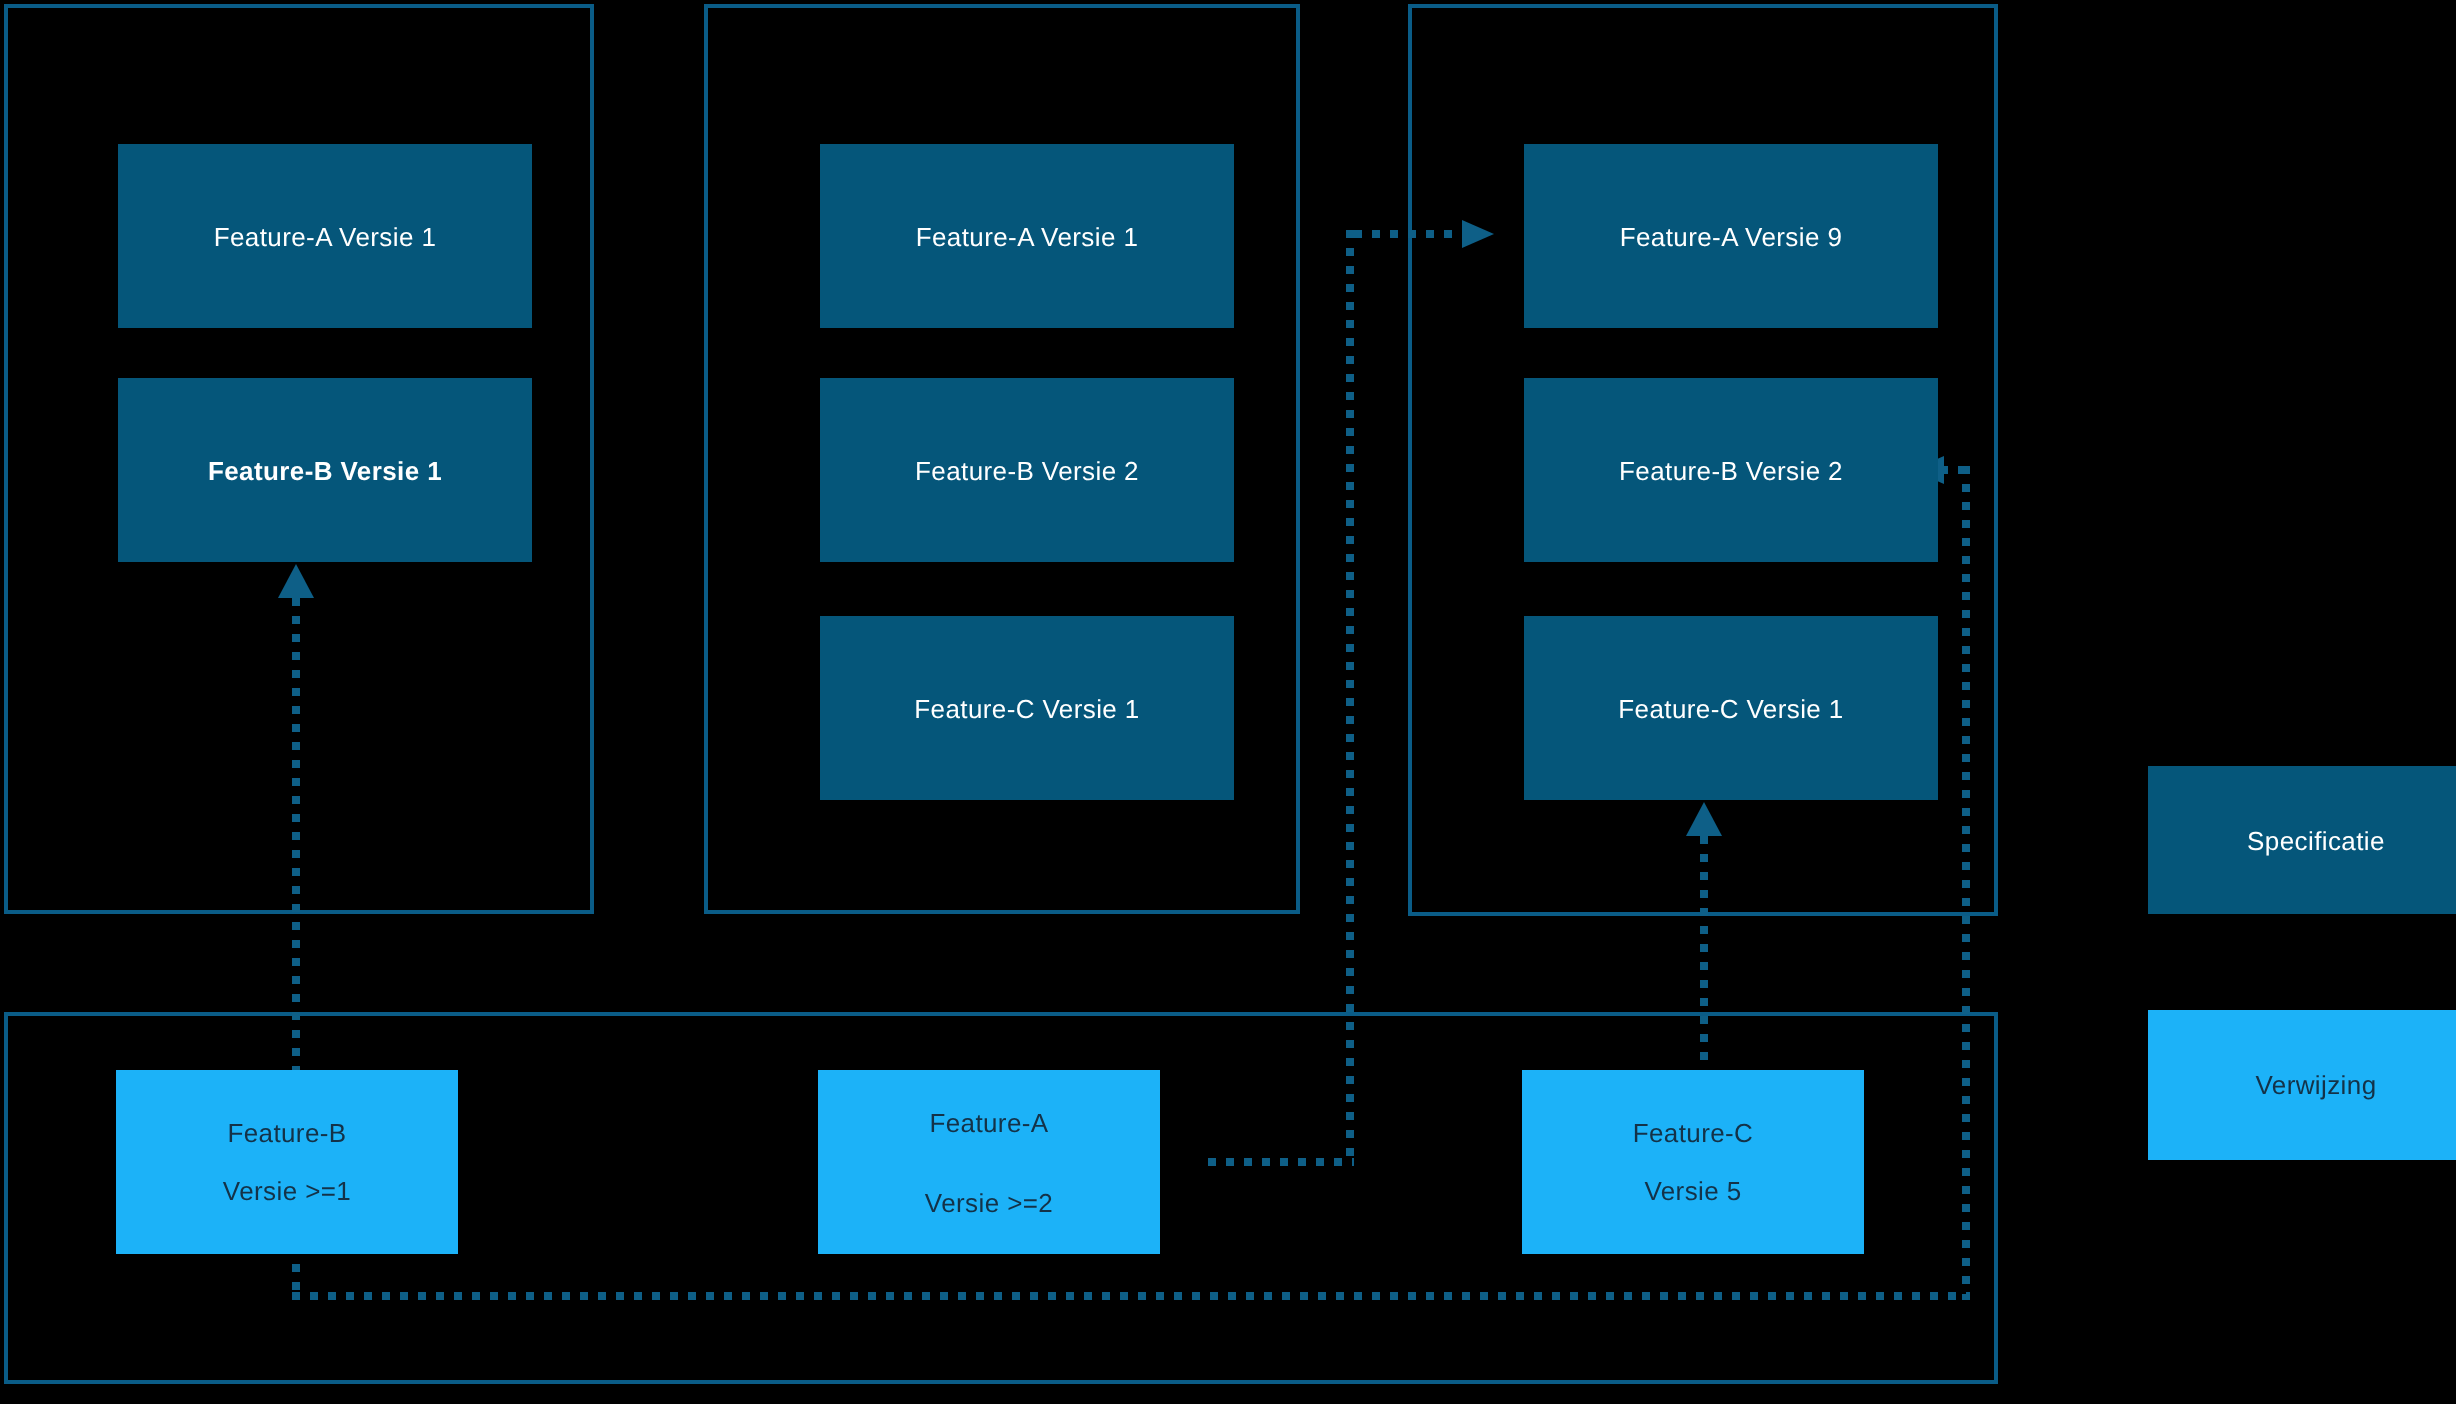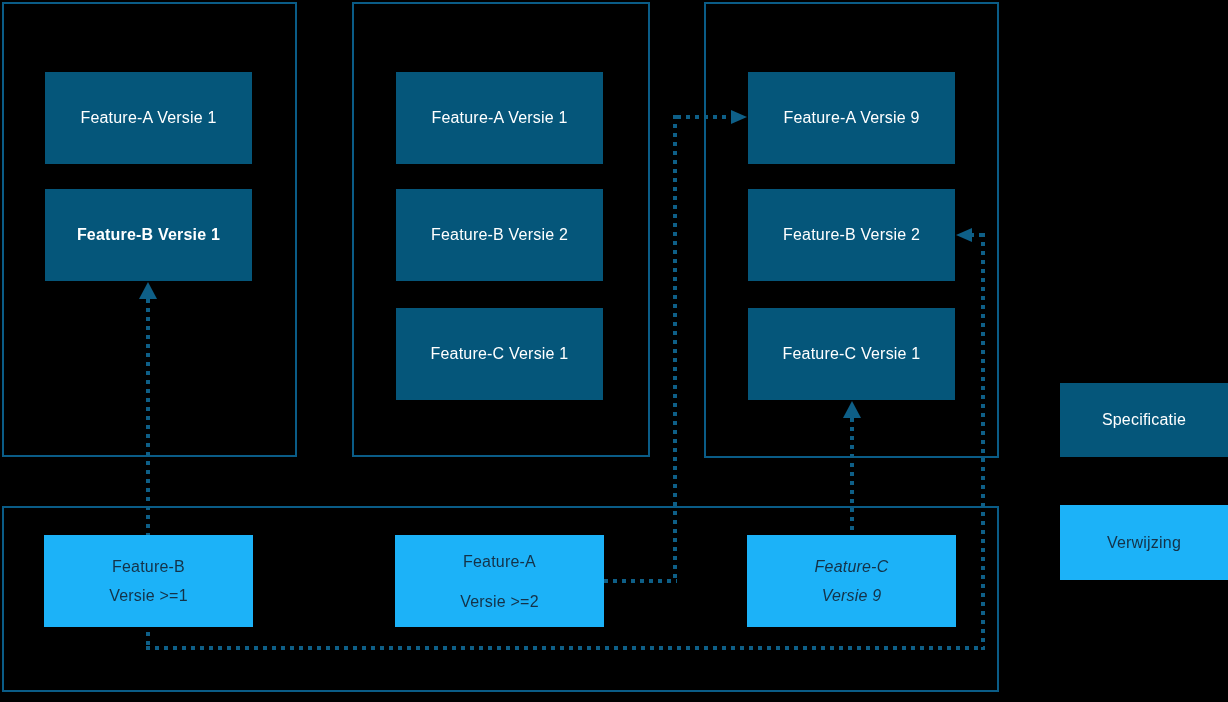--- a/index.html
+++ b/index.html
@@ -9,29 +9,29 @@
     font-family:"Liberation Sans", sans-serif;
   }
   .frame{position:absolute;border:2px solid var(--container-border,#0a5c87);background:transparent;}
   .f1{left:2px;top:2px;width:291px;height:451px;}
   .f2{left:352px;top:2px;width:294px;height:451px;}
   .f3{left:704px;top:2px;width:291px;height:452px;}
   .f4{left:2px;top:506px;width:993px;height:182px;}
 
   .box{
     position:absolute;display:flex;flex-direction:column;align-items:center;justify-content:center;
-    text-align:center;font-size:16px;letter-spacing:0.2px;
+    text-align:center;font-size:13px;letter-spacing:0.2px;margin-left:14px;
   }
   .spec{width:207px;height:92px;background:var(--specification-fill,#05567a);color:var(--specification-text,#fff);}
-  .ref{width:209px;height:92px;background:var(--reference-fill,#1cb2f8);color:var(--reference-text,#143248);line-height:29px;}
+  .ref{width:171px;height:92px;background:var(--reference-fill,#1cb2f8);color:var(--reference-text,#143248);line-height:29px;}
 
   .s11{left:45px;top:72px;} .s12{left:45px;top:189px;font-weight:bold;}
   .s21{left:396px;top:72px;} .s22{left:396px;top:189px;} .s23{left:396px;top:308px;}
   .s31{left:748px;top:72px;} .s32{left:748px;top:189px;} .s33{left:748px;top:308px;}
-  .r1{left:44px;top:535px;} .r2{left:395px;top:535px;gap:11px;} .r3{left:747px;top:535px;font-style:italic;}
+  .r1{left:44px;top:535px;} .r2{left:395px;top:535px;gap:11px;} .r3{left:747px;top:535px;}
 
   .legend-spec{left:1060px;top:383px;width:168px;height:74px;}
   .legend-ref{left:1060px;top:505px;width:168px;height:75px;}
 
   .vdash{position:absolute;width:4px;
     background-image:repeating-linear-gradient(to bottom,var(--connector,#0e5f87) 0 4px,transparent 4px 9px);}
   .hdash{position:absolute;height:4px;
     background-image:repeating-linear-gradient(to right,var(--connector,#0e5f87) 0 4px,transparent 4px 9px);}
   .a-up{position:absolute;width:0;height:0;
     border-left:9px solid transparent;border-right:9px solid transparent;
@@ -104,19 +104,19 @@
   <div class="box ref r1">
     <span>Feature-B</span>
     <span>Versie &gt;=1</span>
   </div>
   <div class="box ref r2">
     <span>Feature-A</span>
     <span>Versie &gt;=2</span>
   </div>
   <div class="box ref r3">
     <span>Feature-C</span>
-    <span>Versie 9</span>
+    <span>Versie 5</span>
   </div>
 
   <div class="box ref legend-ref">Verwijzing</div>
   <div class="box spec legend-spec">Specificatie</div>
 
 </div>
 
 </body></html>

